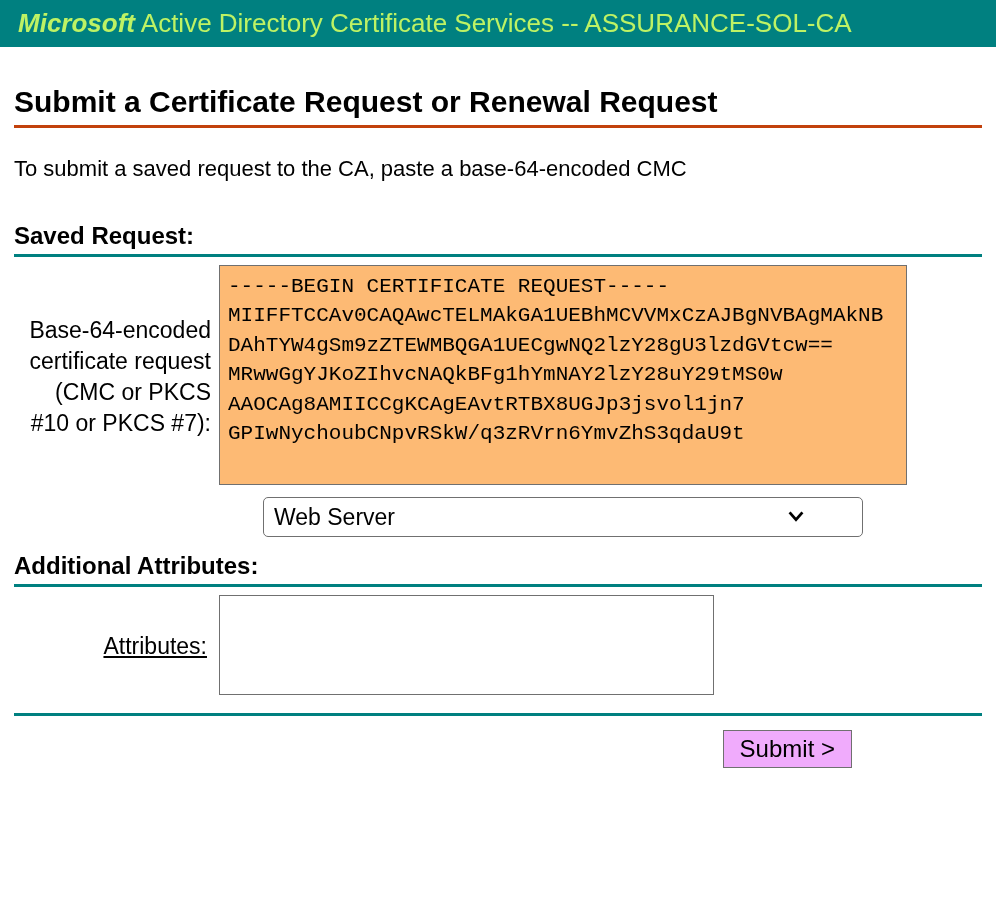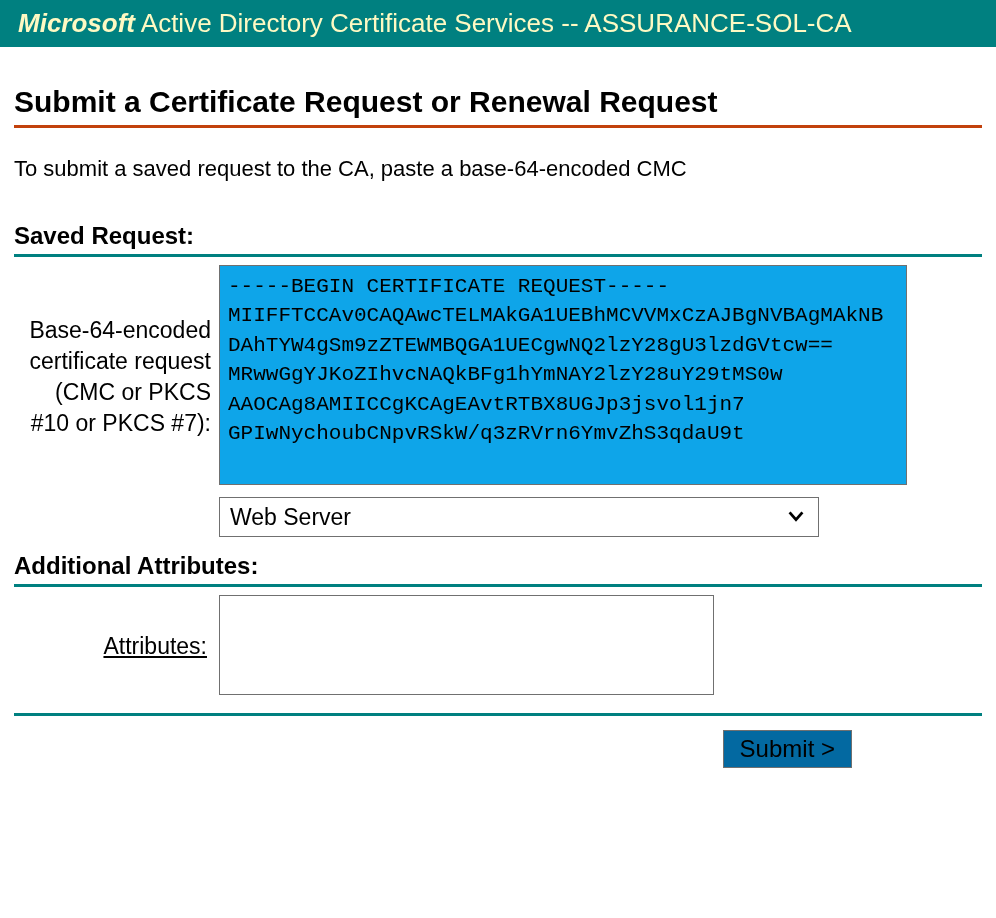--- a/index.html
+++ b/index.html
@@ -8,21 +8,21 @@
   body {
     margin: 0;
     padding: 0;
     font-family: Arial, Helvetica, sans-serif;
     background: #ffffff;
     color: #000000;
     width: 996px;
   }
   .header-bar {
     background: #008080;
-    color: #fef9c3;
+    color: #bef264;
     padding: 8px 18px;
     font-size: 26px;
   }
   .header-bar .brand {
     font-style: italic;
     font-weight: bold;
   }
   .content {
     padding: 0 14px 20px 14px;
   }
@@ -67,41 +67,42 @@
   .field-col {
     flex: 1;
   }
   .csr-textarea {
     width: 688px;
     height: 220px;
     font-family: "Courier New", monospace;
     font-size: 21px;
     line-height: 1.4;
     border: 1px solid #707070;
-    background: #0ea5e9;
+    background: #fdba74;
     resize: none;
     padding: 6px 8px;
     white-space: pre;
     overflow: scroll;
   }
   .select-wrap {
     width: 600px;
     position: relative;
   }
   .cert-select {
     width: 100%;
     height: 40px;
     font-size: 23px;
     padding: 2px 40px 2px 10px;
     border: 1px solid #707070;
     background: #ffffff;
     appearance: none;
     -webkit-appearance: none;
     -moz-appearance: none;
-    border-radius: 0;
+    border-radius: 5px;
+    margin-left: 44px;
   }
   .select-caret {
     position: absolute;
     right: 12px;
     top: 8px;
     pointer-events: none;
     font-size: 22px;
     font-weight: bold;
     color: #000;
   }
@@ -123,21 +124,21 @@
   }
   .submit-row {
     display: flex;
     justify-content: flex-end;
     margin-top: 14px;
     padding-right: 130px;
   }
   .submit-btn {
     font-size: 24px;
     padding: 4px 16px;
-    background: #0369a1;
+    background: #f0abfc;
     border: 1px solid #707070;
     cursor: pointer;
     font-family: Arial, Helvetica, sans-serif;
   }
   textarea::-webkit-scrollbar {
     width: 28px;
     height: 28px;
   }
   textarea::-webkit-scrollbar-track {
     background: #f0f0f0;

